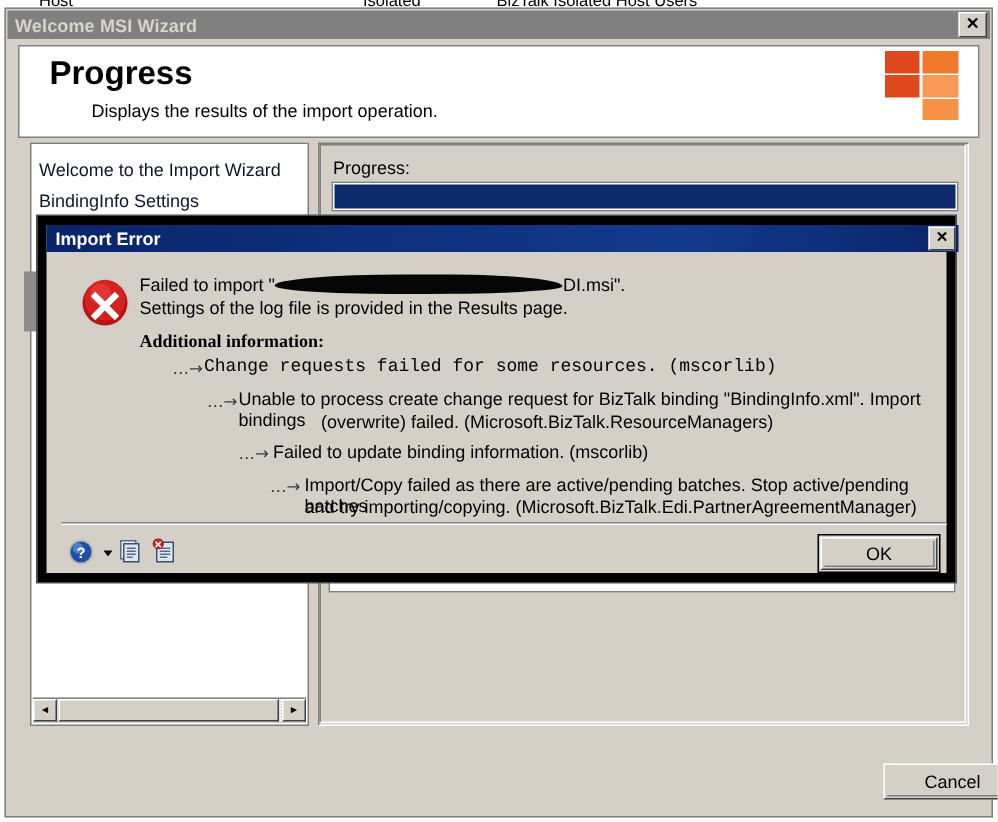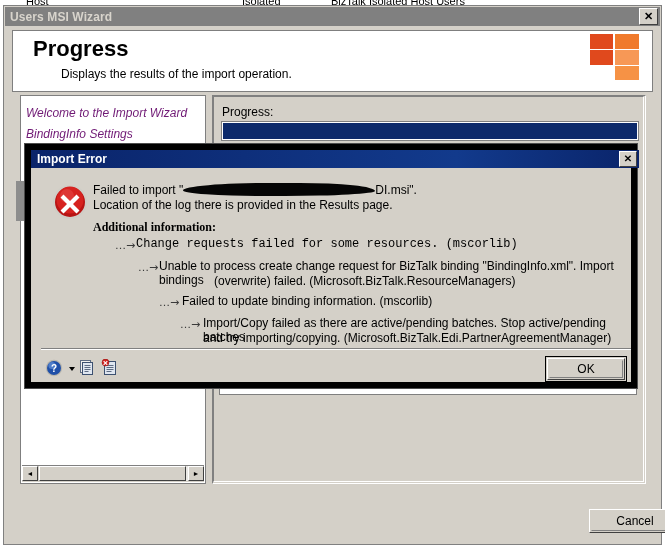--- a/index.html
+++ b/index.html
@@ -73,21 +73,21 @@
   }
 
   
   .leftpanel {
     position: absolute; left: 8px; top: 3px; width: 186px; height: 389px;
     background: #ffffff;
     border: 1px solid #7f7f7f;
     box-sizing: border-box;
   }
   .li {
-    position: absolute; left: 5px; font-size: 12px; color: #701a75; white-space: nowrap; font-style: italic;
+    position: absolute; left: 5px; font-size: 12px; color: #0f172a; white-space: nowrap;
   }
   .hscroll {
     position: absolute; left: 1px; bottom: 1px; width: 182px; height: 16px;
     background: #d4d0c8; border-top: 1px solid #808080;
   }
   .hs-btn {
     position: absolute; top: 0; width: 16px; height: 15px;
     background: #d4d0c8;
     border: 1px solid #ffffff; border-right-color: #404040; border-bottom-color: #404040;
     box-sizing: border-box;
@@ -220,21 +220,21 @@
 
   <div class="bg-strip">
     <span style="left:2px">Host</span>
     <span style="left:218px">Isolated</span>
     <span style="left:307px">BizTalk Isolated Host Users</span>
   </div>
 
   <div class="wizard">
 
     <div class="wiz-titlebar">
-      <div class="wiz-title">Users MSI Wizard</div>
+      <div class="wiz-title">Welcome MSI Wizard</div>
       <div class="wiz-close">✕</div>
     </div>
 
     <div class="wiz-header">
       <div class="hdr-title">Progress</div>
       <div class="hdr-sub">Displays the results of the import operation.</div>
       <div class="logo">
         <div class="tile" style="left:0px;top:0px;width:23px;height:15px;background:#e0491d"></div>
         <div class="tile" style="left:25px;top:0px;width:24px;height:15px;background:#f07a2c"></div>
         <div class="tile" style="left:0px;top:16px;width:23px;height:15px;background:#e0491d"></div>
@@ -290,21 +290,21 @@
         <circle cx="19" cy="19" r="15" fill="#b81414"></circle>
         <circle cx="19" cy="17" r="13.5" fill="#d6221f"></circle>
         <circle cx="16" cy="13" r="7" fill="#e8524f" opacity="0.45"></circle>
         <path d="M12.5 11.5 L19 18 L25.5 11.5 L28.5 14.5 L22 21 L28.5 27.5 L25.5 30.5 L19 24 L12.5 30.5 L9.5 27.5 L16 21 L9.5 14.5 Z" fill="#ffffff"></path>
       </svg>
     </div>
 
     <div class="err-line1">
       <span>Failed to import "</span><span class="redact"></span><span>DI.msi".</span>
     </div>
-    <div class="err-line2">Location of the log there is provided in the Results page.</div>
+    <div class="err-line2">Settings of the log file is provided in the Results page.</div>
     <div class="err-addl">Additional information:</div>
 
     <div class="tarrow" style="left:84px;  top:90px;">…→</div>
     <div class="tnode" style="left:105px; top:87px;font-family:Liberation Mono, monospace;">Change requests failed for some resources. (mscorlib)</div>
 
     <div class="tarrow" style="left:107px; top:112px;">…→</div>
     <div class="tnode" style="left:128px; top:109px;">Unable to process create change request for BizTalk binding "BindingInfo.xml". Import bindings</div>
     <div class="tnode" style="left:140px; top:124px;padding-left:43px;">(overwrite) failed. (Microsoft.BizTalk.ResourceManagers)</div>
 
     <div class="tarrow" style="left:128px; top:147px;">…→</div>

